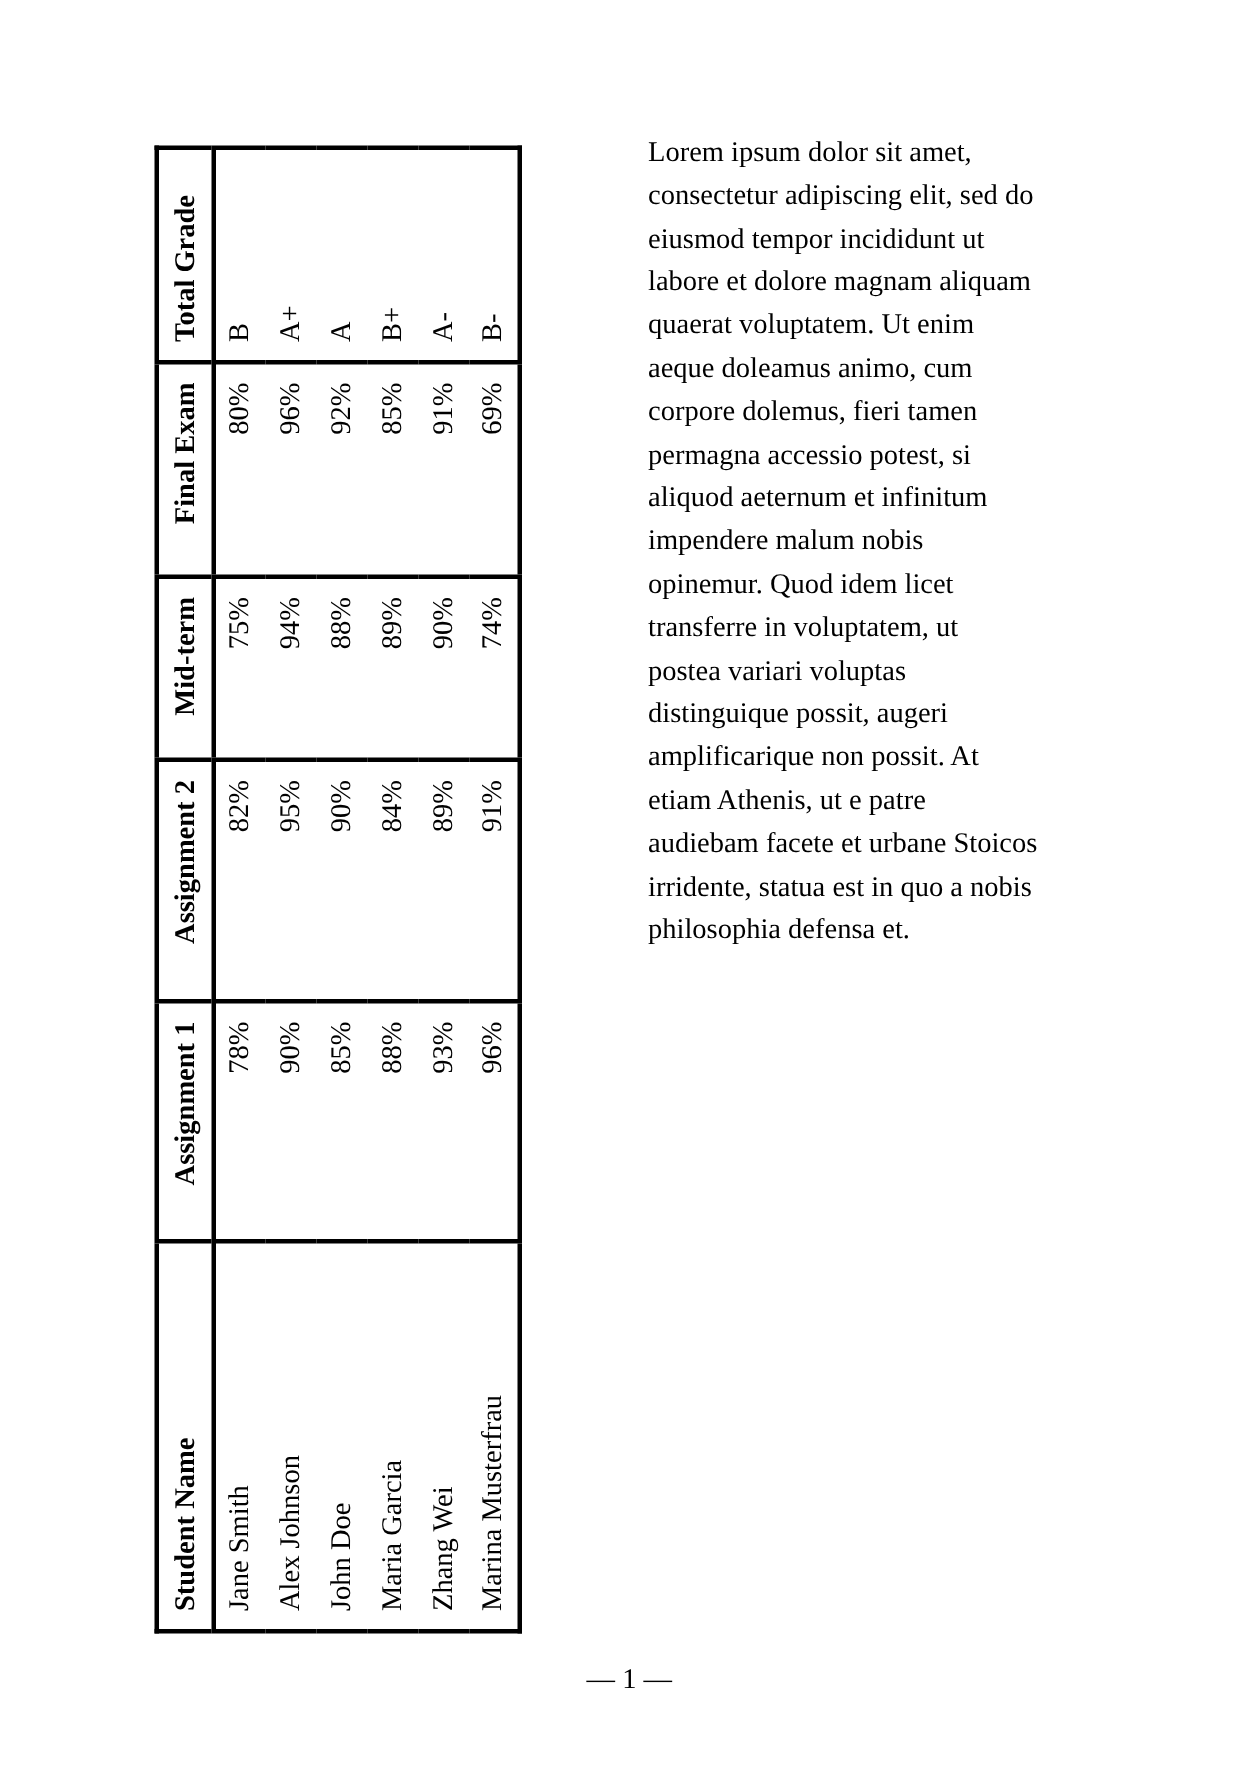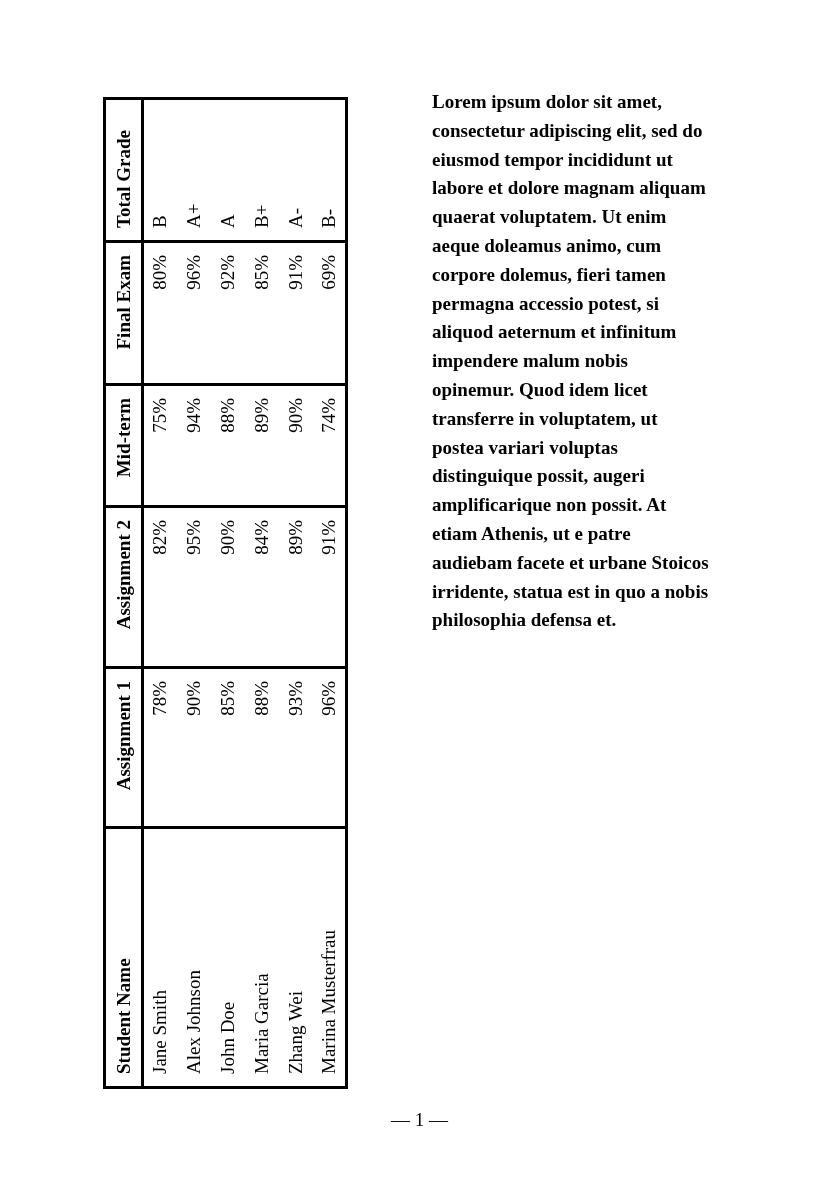--- a/index.html
+++ b/index.html
@@ -64,21 +64,20 @@
   
   .lorem {
     position: absolute;
     left: 432px;
     top: 88px;
     width: 330px;
     font-size: 19px;
     line-height: 28.8px;
     white-space: pre-line;
     text-align: left;
-    font-weight: bold;
   }
 
   
   .pagenum {
     position: absolute;
     left: 0;
     right: 0;
     top: 1109px;
     text-align: center;
     font-size: 19px;

